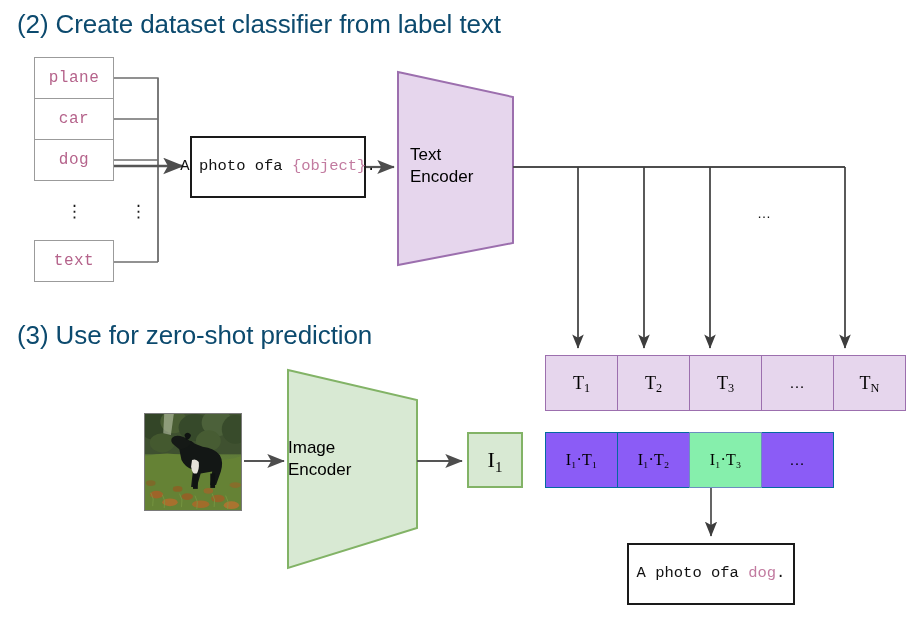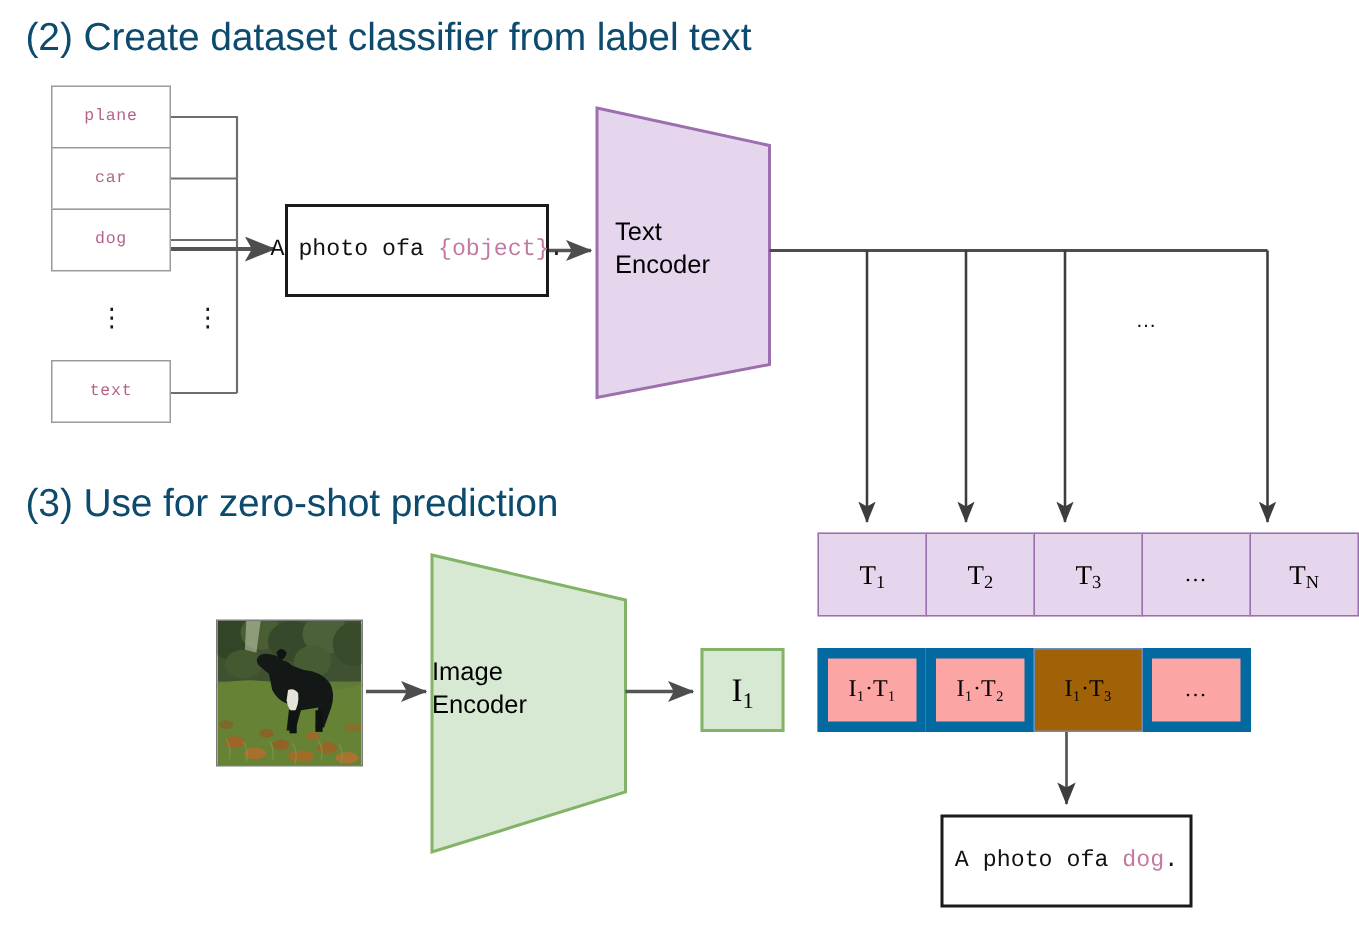--- a/index.html
+++ b/index.html
@@ -42,21 +42,21 @@
   
   .label-box {
     position: absolute;
     box-sizing: border-box;
     background: #ffffff;
     border: 1px solid #9b9b9b;
     display: flex;
     align-items: center;
     justify-content: center;
     font-family: "Liberation Mono", monospace;
-    font-size: 11px;
+    font-size: 16px;
     color: #b5638b;
     letter-spacing: 0.5px;
   }
   #label-plane { left: 34px; top: 57px;  width: 80px; height: 42px; }
   #label-car   { left: 34px; top: 98px;  width: 80px; height: 42px; }
   #label-dog   { left: 34px; top: 139px; width: 80px; height: 42px; }
   #label-bird  { left: 34px; top: 240px; width: 80px; height: 42px; }
 
   .vdots {
     position: absolute;
@@ -120,28 +120,28 @@
     color: #000000;
   }
   .t-cell {
     background: #e6d6ed;
     border: 1px solid #9c6fae;
     margin-left: -1px;
   }
   .t-cell:first-child { margin-left: 0; }
 
   .it-cell {
-    background: #fca5a5;
-    border: 7px solid #0369a1;
+    background: #8b5cf6;
+    border: 1px solid #0369a1;
     margin-left: -1px;
     font-size: 16px;
   }
   .it-cell:first-child { margin-left: 0; }
   .it-cell.selected {
-    background: #a16207;
+    background: #86efac;
     border: 1px solid #6c8ebf;
     z-index: 2;
   }
   .cell .ell { font-family: "Liberation Serif", serif; font-size: 15px; letter-spacing: 1px; }
   .cell sub { font-size: 0.68em; vertical-align: baseline; position: relative; top: 0.32em; }
 
   
   #i1-box {
     position: absolute;
     left: 467px; top: 432px;

